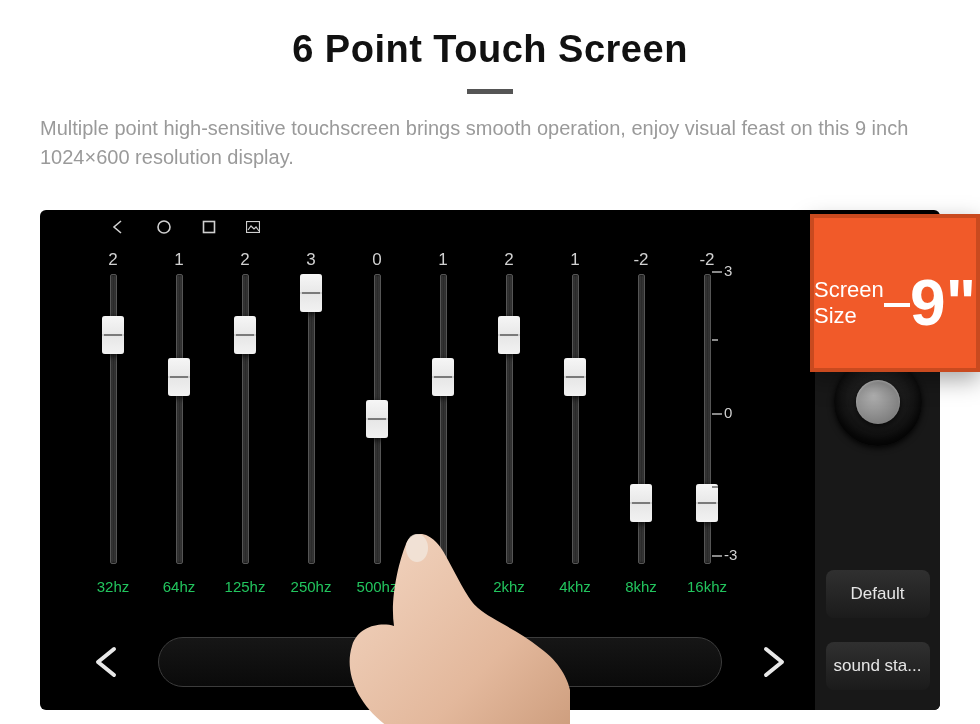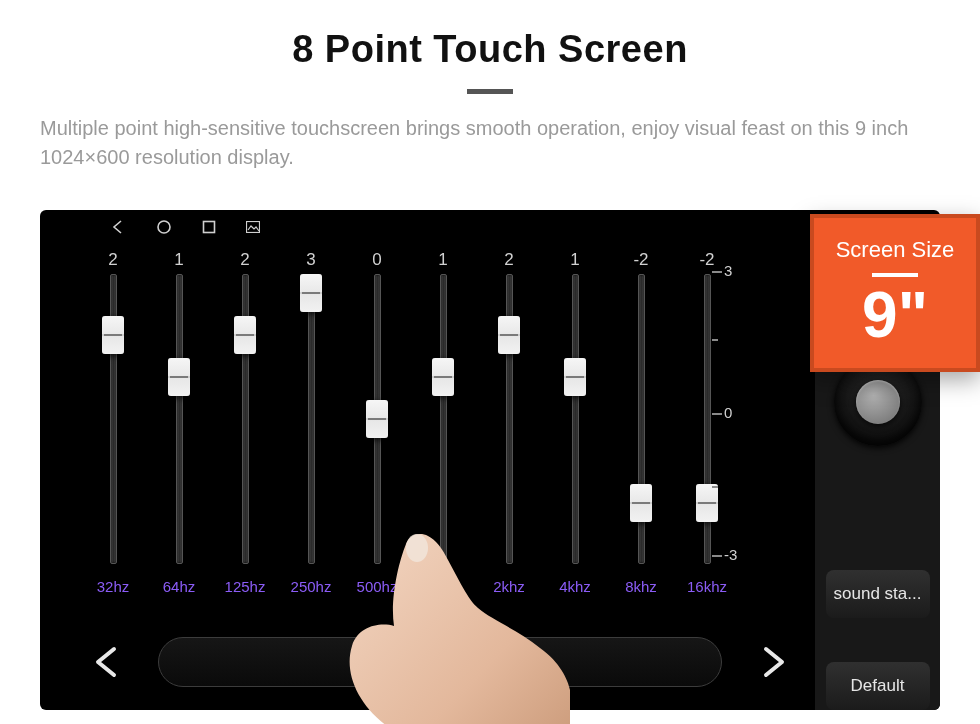--- a/index.html
+++ b/index.html
@@ -115,21 +115,21 @@
     box-shadow: 0 2px 6px rgba(0,0,0,0.8), inset 0 0 1px #fff;
   }
   .eq-thumb::after{
     content:"";
     position:absolute;
     left:2px; right:2px; top:50%; height:2px;
     background:#7a7a7a;
     transform:translateY(-1px);
   }
   .eq-freq {
-    color: #8b5cf6;
+    color: #22c55e;
     font-size: 15px;
     font-weight: 300;
     margin-top: 14px;
   }
 
   .eq-scale {
     position: absolute;
     left: 680px;
     top: 24px;
     height: 290px;
@@ -218,38 +218,38 @@
 
   .badge {
     position: absolute;
     right: 0px;
     top: 214px;
     width: 170px;
     height: 158px;
     background: #f15a29;
     border: 4px solid #c94a1f;
     box-shadow: 0 8px 22px rgba(0,0,0,0.35);
-    display:flex; flex-direction:column; align-items:center;
+    display:flex; flex-direction:row; align-items:center;
     padding-top: 19px;
   }
   .badge-label { color:#fff; font-size:22px; font-weight:400; }
   .badge-line { width:46px; height:4px; background:#fff; margin:10px 0 6px; }
   .badge-value { color:#fff; font-size:64px; font-weight:700; line-height:1; }
 
   .finger {
     position:absolute;
     left:330px; top:530px;
     width:240px; height:230px;
     pointer-events:none;
   }
 </style>
 </head>
 <body>
 
-<h1 class="page-title">8 Point Touch Screen</h1>
+<h1 class="page-title">6 Point Touch Screen</h1>
 <div class="title-underline"></div>
 <p class="page-subtitle">Multiple point high-sensitive touchscreen brings smooth operation, enjoy visual feast on this 9 inch 1024×600 resolution display.</p>
 
 <div class="device-frame">
 
   <div class="android-nav">
     <span>
       <svg width="16" height="16" viewBox="0 0 16 16">
           <path d="M11 2 L4 8 L11 14" stroke="#cfcfcf" stroke-width="1.6" fill="none"></path>
         </svg>
@@ -391,22 +391,22 @@
   </div>
 
   <div class="side-panel">
     <div class="toggle">
       <div class="toggle-knob"></div>
     </div>
     <div class="round-btn">
       <div class="round-btn-inner"></div>
     </div>
     <div style="flex:1"></div>
+    <div class="side-btn">Default</div>
     <div class="side-btn" style="margin-bottom:20px">sound sta...</div>
-    <div class="side-btn">Default</div>
   </div>
 
 </div>
 
 <div class="badge">
   <div class="badge-label">Screen Size</div>
   <div class="badge-line"></div>
   <div class="badge-value">9"</div>
 </div>
 

